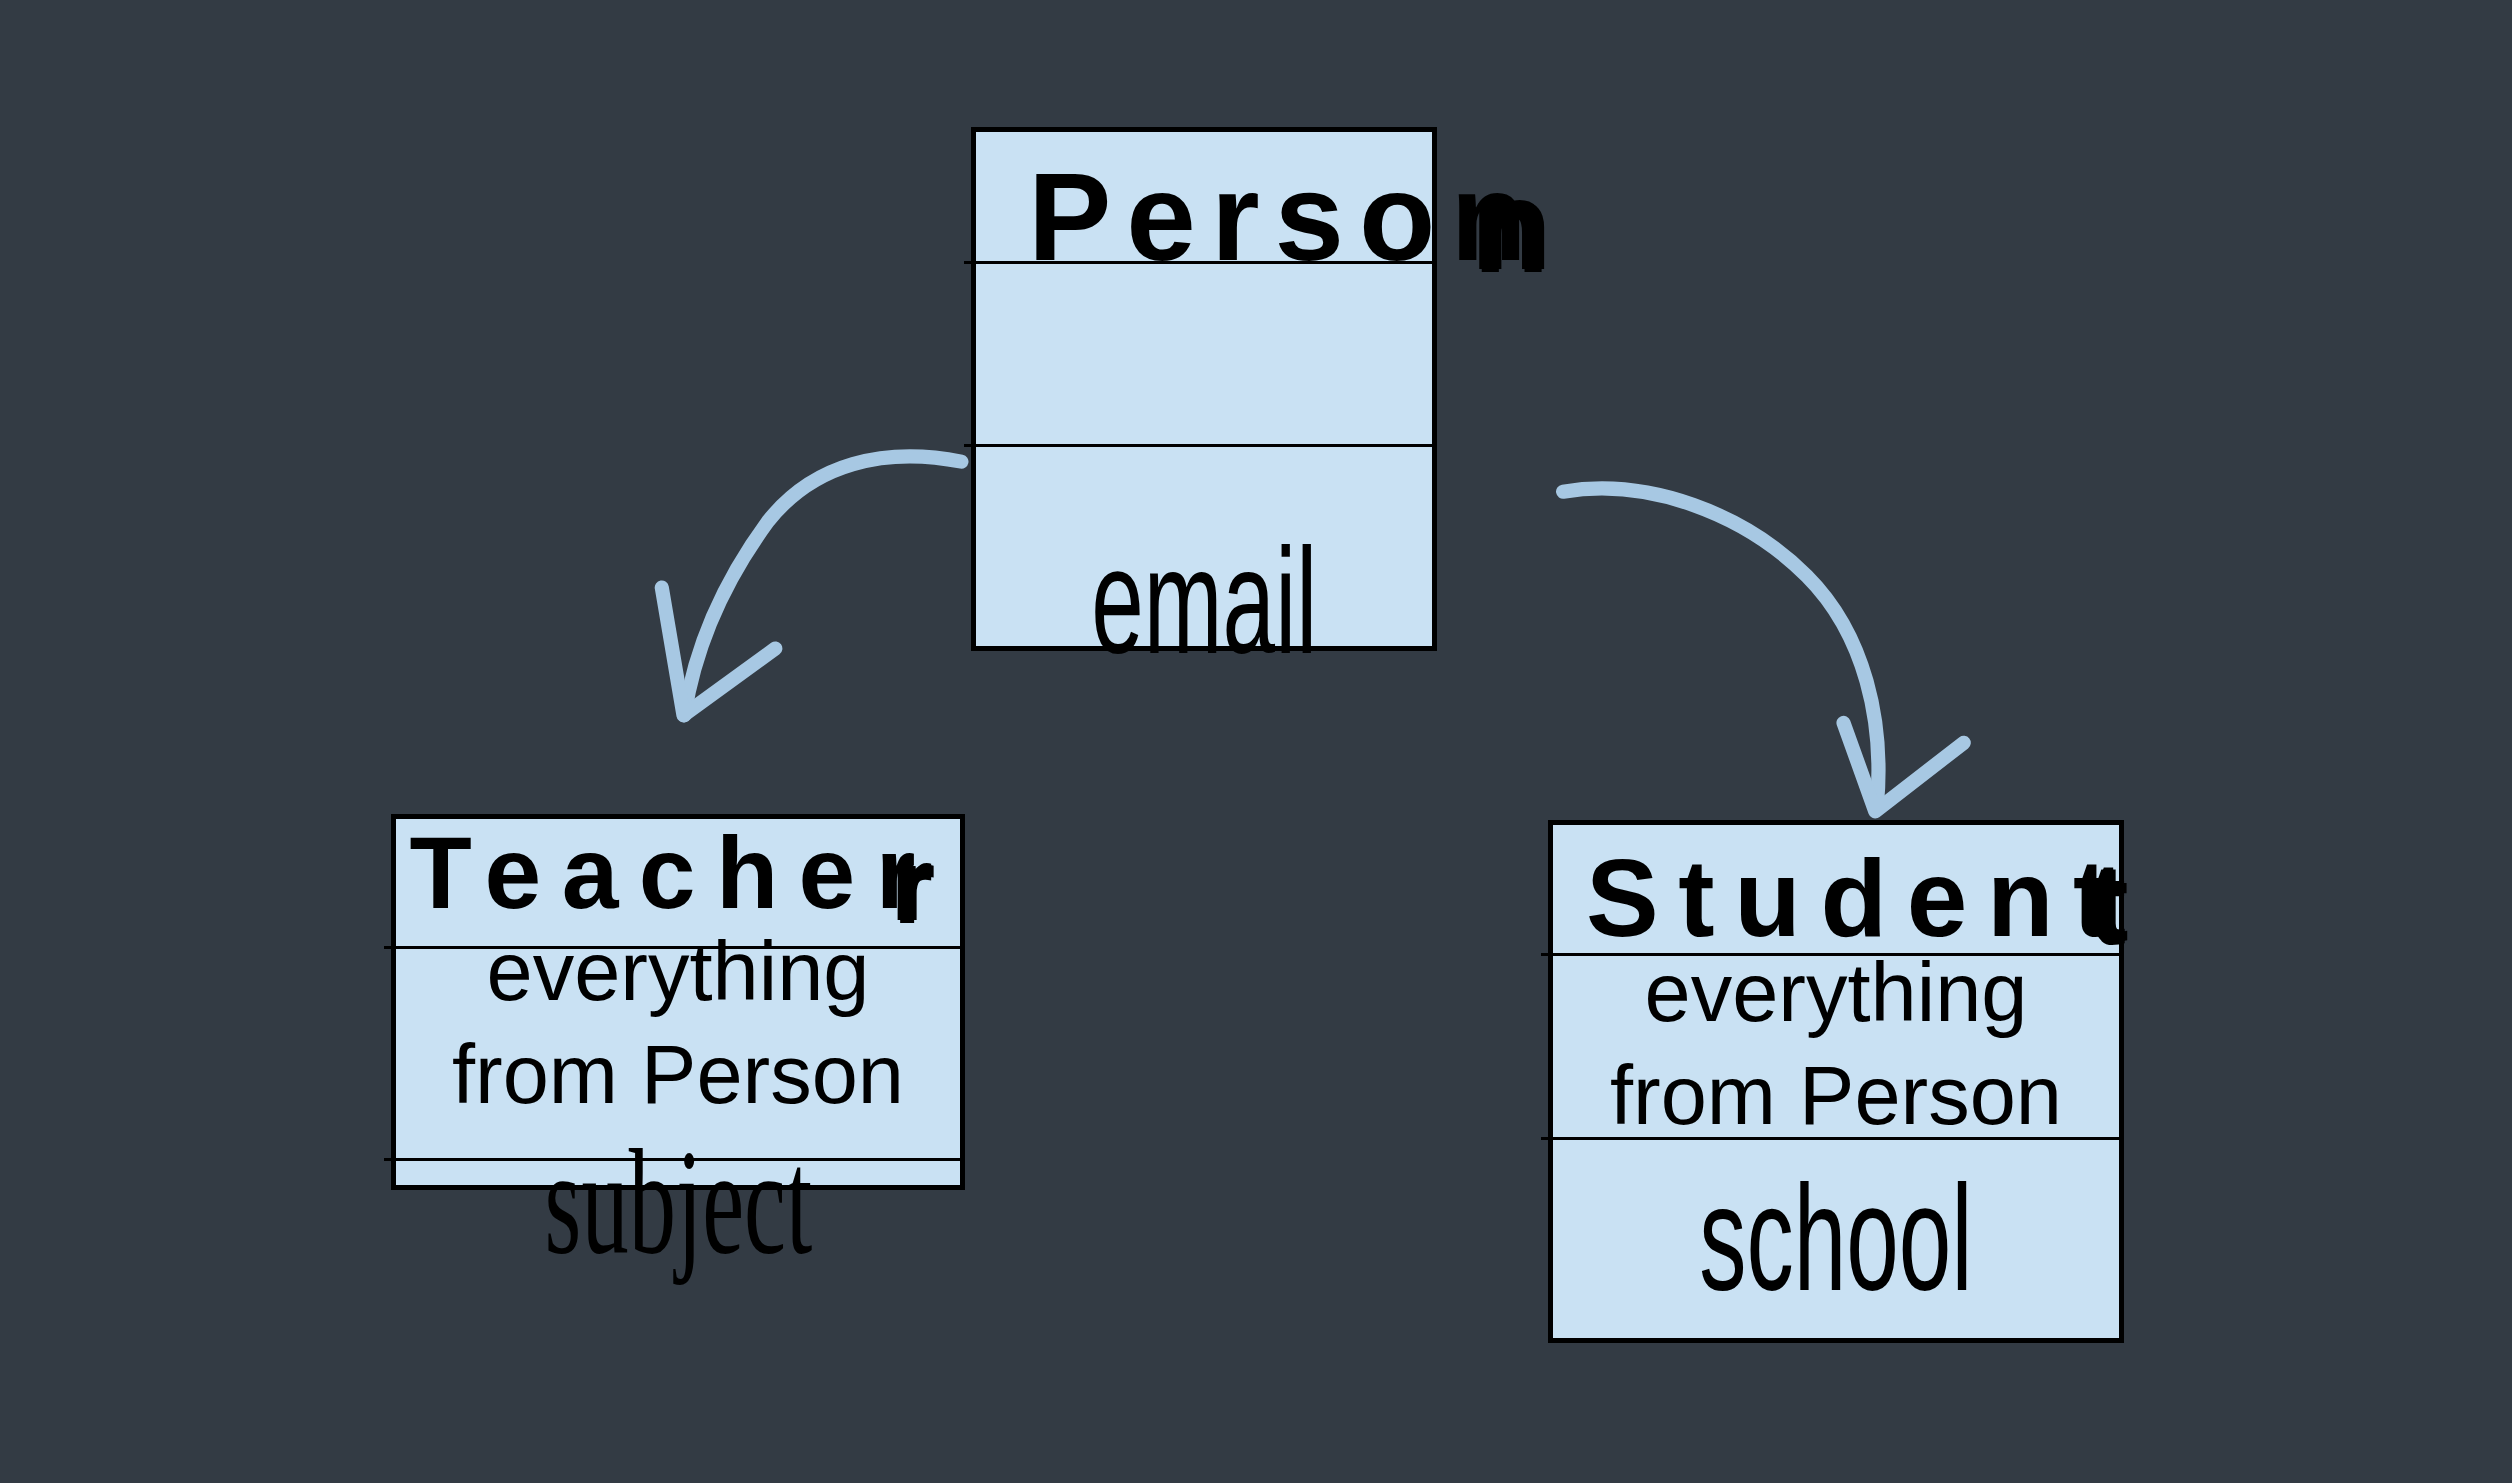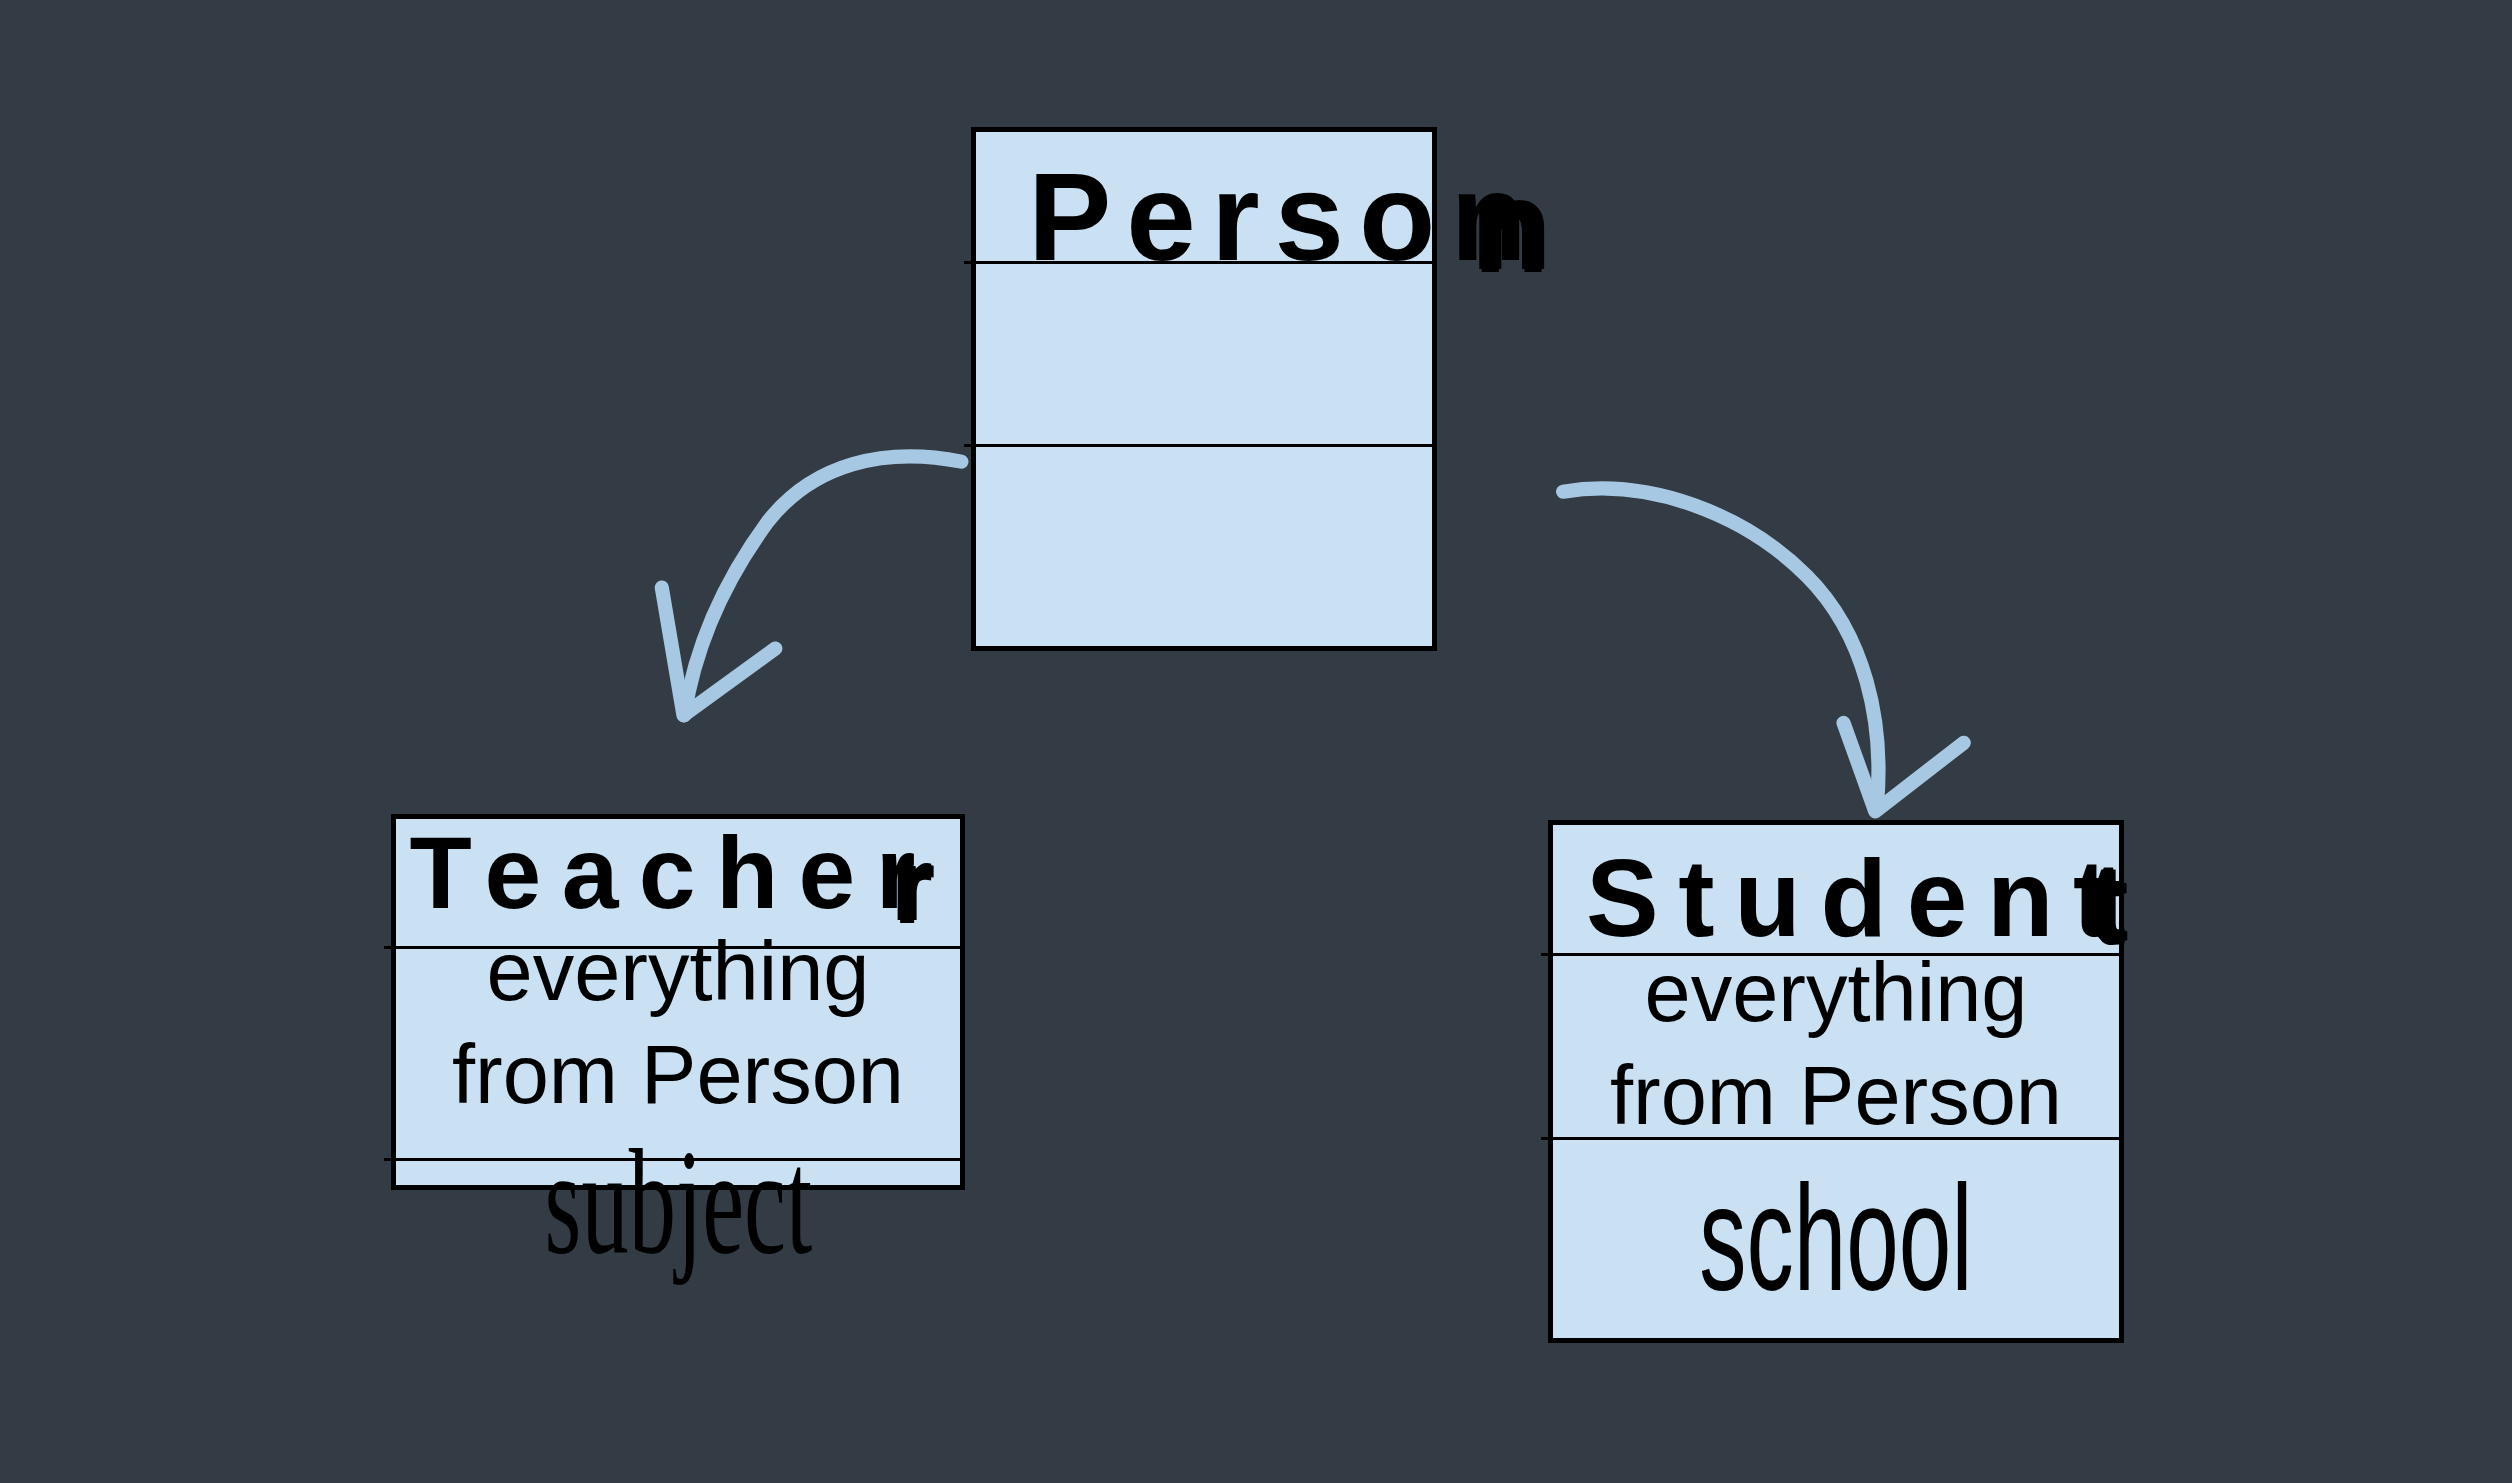--- a/index.html
+++ b/index.html
@@ -108,20 +108,23 @@
     <path class="arrow-stroke" d="M 1152 553 C 1060 535, 975 555, 920 625 C 865 700, 832 780, 820 857"></path>
     <path class="arrow-stroke" d="M 793 704 L 819 857 L 929 777"></path>
     <path class="arrow-stroke" d="M 1873 589 C 1975 572, 2090 615, 2165 690 C 2235 760, 2258 865, 2249 965"></path>
     <path class="arrow-stroke" d="M 2209 866 L 2247 972 L 2353 890"></path>
   </svg>
 
   <div class="cls person">
     <div class="row title-row r1">
       <span class="title"><span>Person</span><span class="ghost">n</span></span>
     </div>
+    <div class="row attr-row r3">
+      <span class="attr">email</span>
+    </div>
     <div class="divider d1"></div>
     <div class="divider d2"></div>
   </div>
 
   <div class="cls teacher">
     <div class="row title-row r1">
       <span class="title"><span>Teacher</span><span class="ghost">r</span></span>
     </div>
     <div class="row inherit-row r2">
       <span class="inherit inherit-cell">everything from Person</span>

